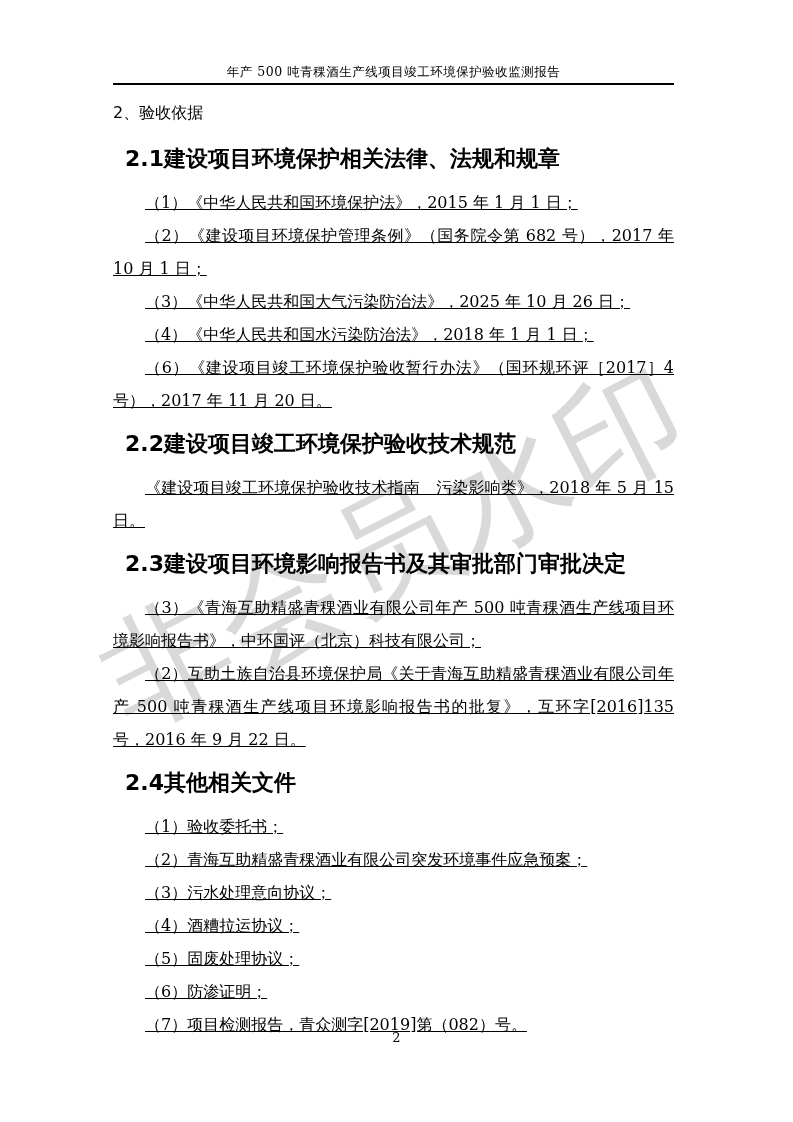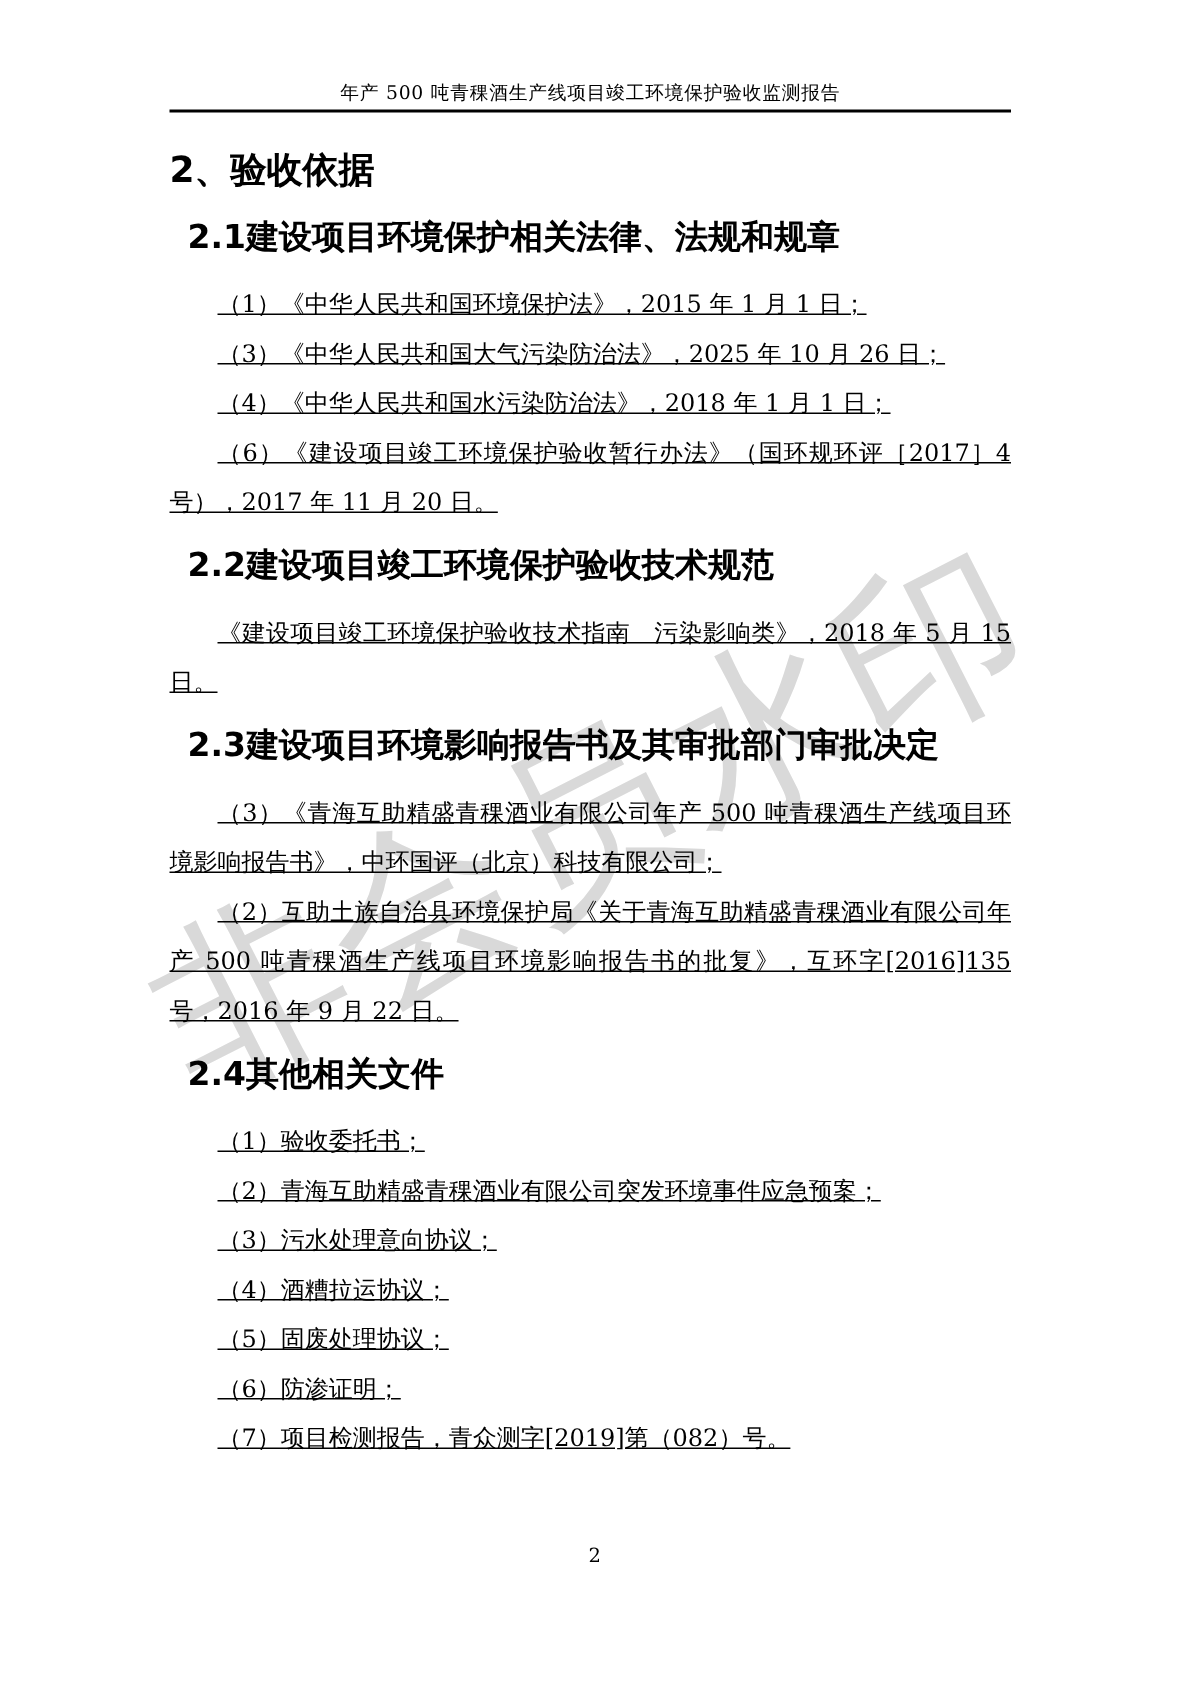--- a/index.html
+++ b/index.html
@@ -6,21 +6,21 @@
   .page {
     position:relative;
     width:793px; height:1122px;
     background:#ffffff;
     overflow:hidden;
     color:#000;
     font-family:"DejaVu Serif","Liberation Serif",serif;
   }
   .running-header {
     position:absolute;
-    top:54px; left:113px; width:561px;
+    top:64px; left:113px; width:561px;
     text-align:center;
     font-size:12.5px;
     line-height:15px;
     padding-bottom:4px;
     border-bottom:2px solid #000;
     z-index:2;
     letter-spacing:0.5px;
   }
   .watermark {
     position:absolute;
@@ -33,22 +33,22 @@
     z-index:0;
     user-select:none;
   }
   .content {
     position:absolute;
     top:98px; left:113px; width:561px;
     z-index:1;
   }
   .doc-title {
     font-family:"DejaVu Sans","Liberation Sans",sans-serif;
-    font-size:24px;
-    font-weight:bold;
+    font-size:16px;
+    font-weight:normal;
     line-height:30px;
     margin:0 0 16px 0;
   }
   .section-heading {
     font-family:"DejaVu Sans","Liberation Sans",sans-serif;
     font-size:22px;
     font-weight:bold;
     line-height:30px;
     margin:12px;
   }
@@ -80,20 +80,21 @@
     <span>年产 500 吨青稞酒生产线项目竣工环境保护验收监测报告</span>
   </header>
 
   <main class="content">
 
     <h1 class="doc-title">2、验收依据</h1>
 
     <section>
       <h2 class="section-heading">2.1建设项目环境保护相关法律、法规和规章</h2>
       <p class="body-par">（1）《中华人民共和国环境保护法》，2015 年 1 月 1 日；</p>
+      <p class="body-par">（2）《建设项目环境保护管理条例》（国务院令第 682 号），2017 年 10 月 1 日；</p>
       <p class="body-par">（3）《中华人民共和国大气污染防治法》，2025 年 10 月 26 日；</p>
       <p class="body-par">（4）《中华人民共和国水污染防治法》，2018 年 1 月 1 日；</p>
       <p class="body-par">（6）《建设项目竣工环境保护验收暂行办法》（国环规环评［2017］4 号），2017 年 11 月 20 日。</p>
     </section>
 
     <section>
       <h2 class="section-heading">2.2建设项目竣工环境保护验收技术规范</h2>
       <p class="body-par">《建设项目竣工环境保护验收技术指南　污染影响类》，2018 年 5 月 15 日。</p>
     </section>
 

